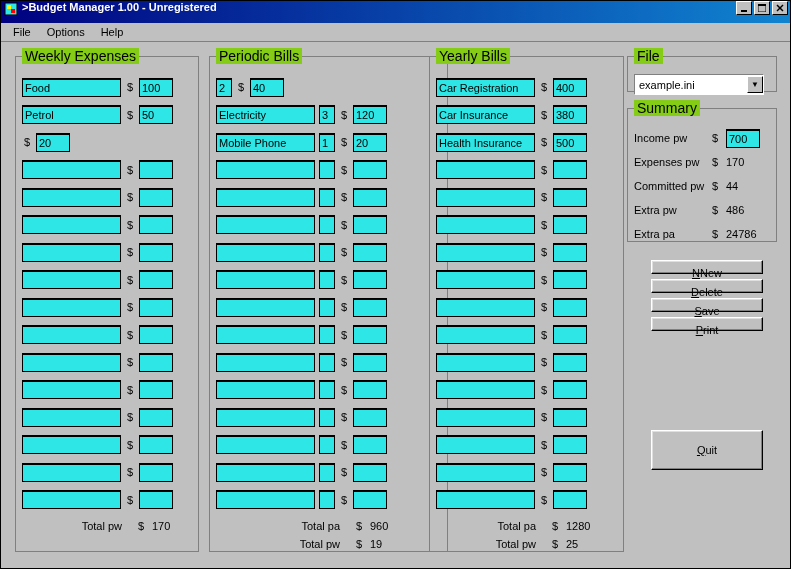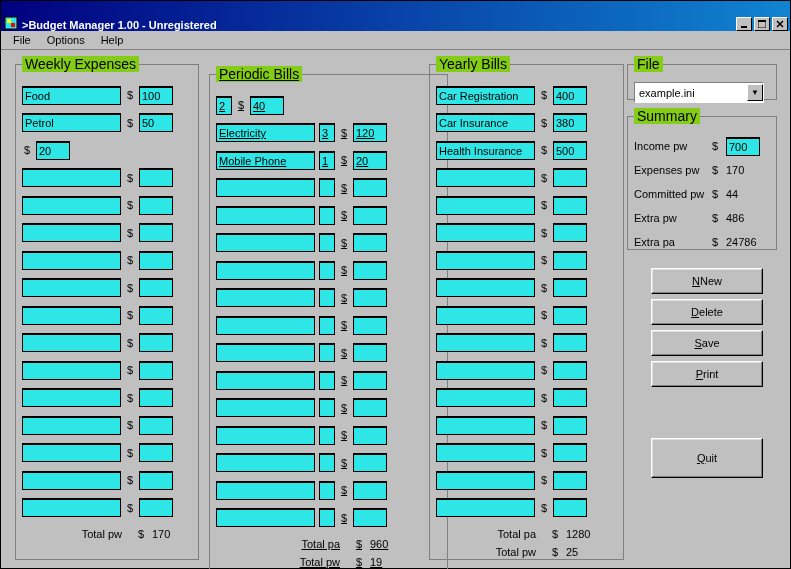--- a/index.html
+++ b/index.html
@@ -13,25 +13,25 @@
 }
 .window {
   width: 791px;
   height: 569px;
   background: #c0c0c0;
   border: 1px solid #000;
   display: flex;
   flex-direction: column;
 }
 .titlebar {
-  height: 30px;
+  height: 22px;
   background: linear-gradient(to right, #000080, #1084d0);
   color: #fff;
   display: flex;
-  align-items: flex-end;
+  align-items: flex-start;
   padding: 0 2px;
 }
 .titlebar-icon {
   width: 16px; height: 16px;
   margin-right: 3px;
   display: inline-flex; align-items: center; justify-content: center;
 }
 .titlebar-text { flex: 1; font-weight: bold; font-size: 11px; }
 .title-btn {
   width: 16px; height: 14px;
@@ -62,21 +62,21 @@
   padding: 10px 6px 6px 6px;
   position: absolute;
 }
 legend {
   font-size: 14px;
   background: #84cc16;
   padding: 0 3px;
   margin-top: 37px;
 }
 .weekly { left: 14px; top: 6px; width: 184px; height: 504px; }
-.periodic { left: 208px; top: 16px; width: 239px; height: 504px; text-decoration: underline; }
+.periodic { left: 208px; top: 6px; width: 239px; height: 504px; }
 .yearly { left: 428px; top: 6px; width: 195px; height: 504px; }
 .file-box { left: 626px; top: 6px; width: 150px; height: 44px; }
 .summary { left: 626px; top: 58px; width: 150px; height: 142px; }
 
 .row { display: flex; align-items: center; height: 26px; gap: 4px; margin-bottom: 1.5px; }
 .inp {
   background: #2ee6e6;
   border: 1px solid #000;
   border-top: 2px solid #000;
   height: 19px;
@@ -96,21 +96,21 @@
 
 .sum-row { display: flex; align-items: center; height: 24px; }
 .sum-label { width: 78px; }
 .sum-dollar { width: 14px; }
 .sum-val { }
 .sum-inp { width: 34px; height: 19px; background:#2ee6e6; border:1px solid #000; border-top:2px solid #000; font-size:11px; padding:0 2px;}
 
 .btn {
   display: block;
   width: 112px;
-  height: 26px;
+  height: 14px;
   background: #c0c0c0;
   border-top: 1px solid #fff;
   border-left: 1px solid #fff;
   border-right: 1px solid #000;
   border-bottom: 1px solid #000;
   box-shadow: inset -1px -1px 0 #808080, inset 1px 1px 0 #dfdfdf;
   text-align: center;
   line-height: 24px;
   cursor: default;
 }

